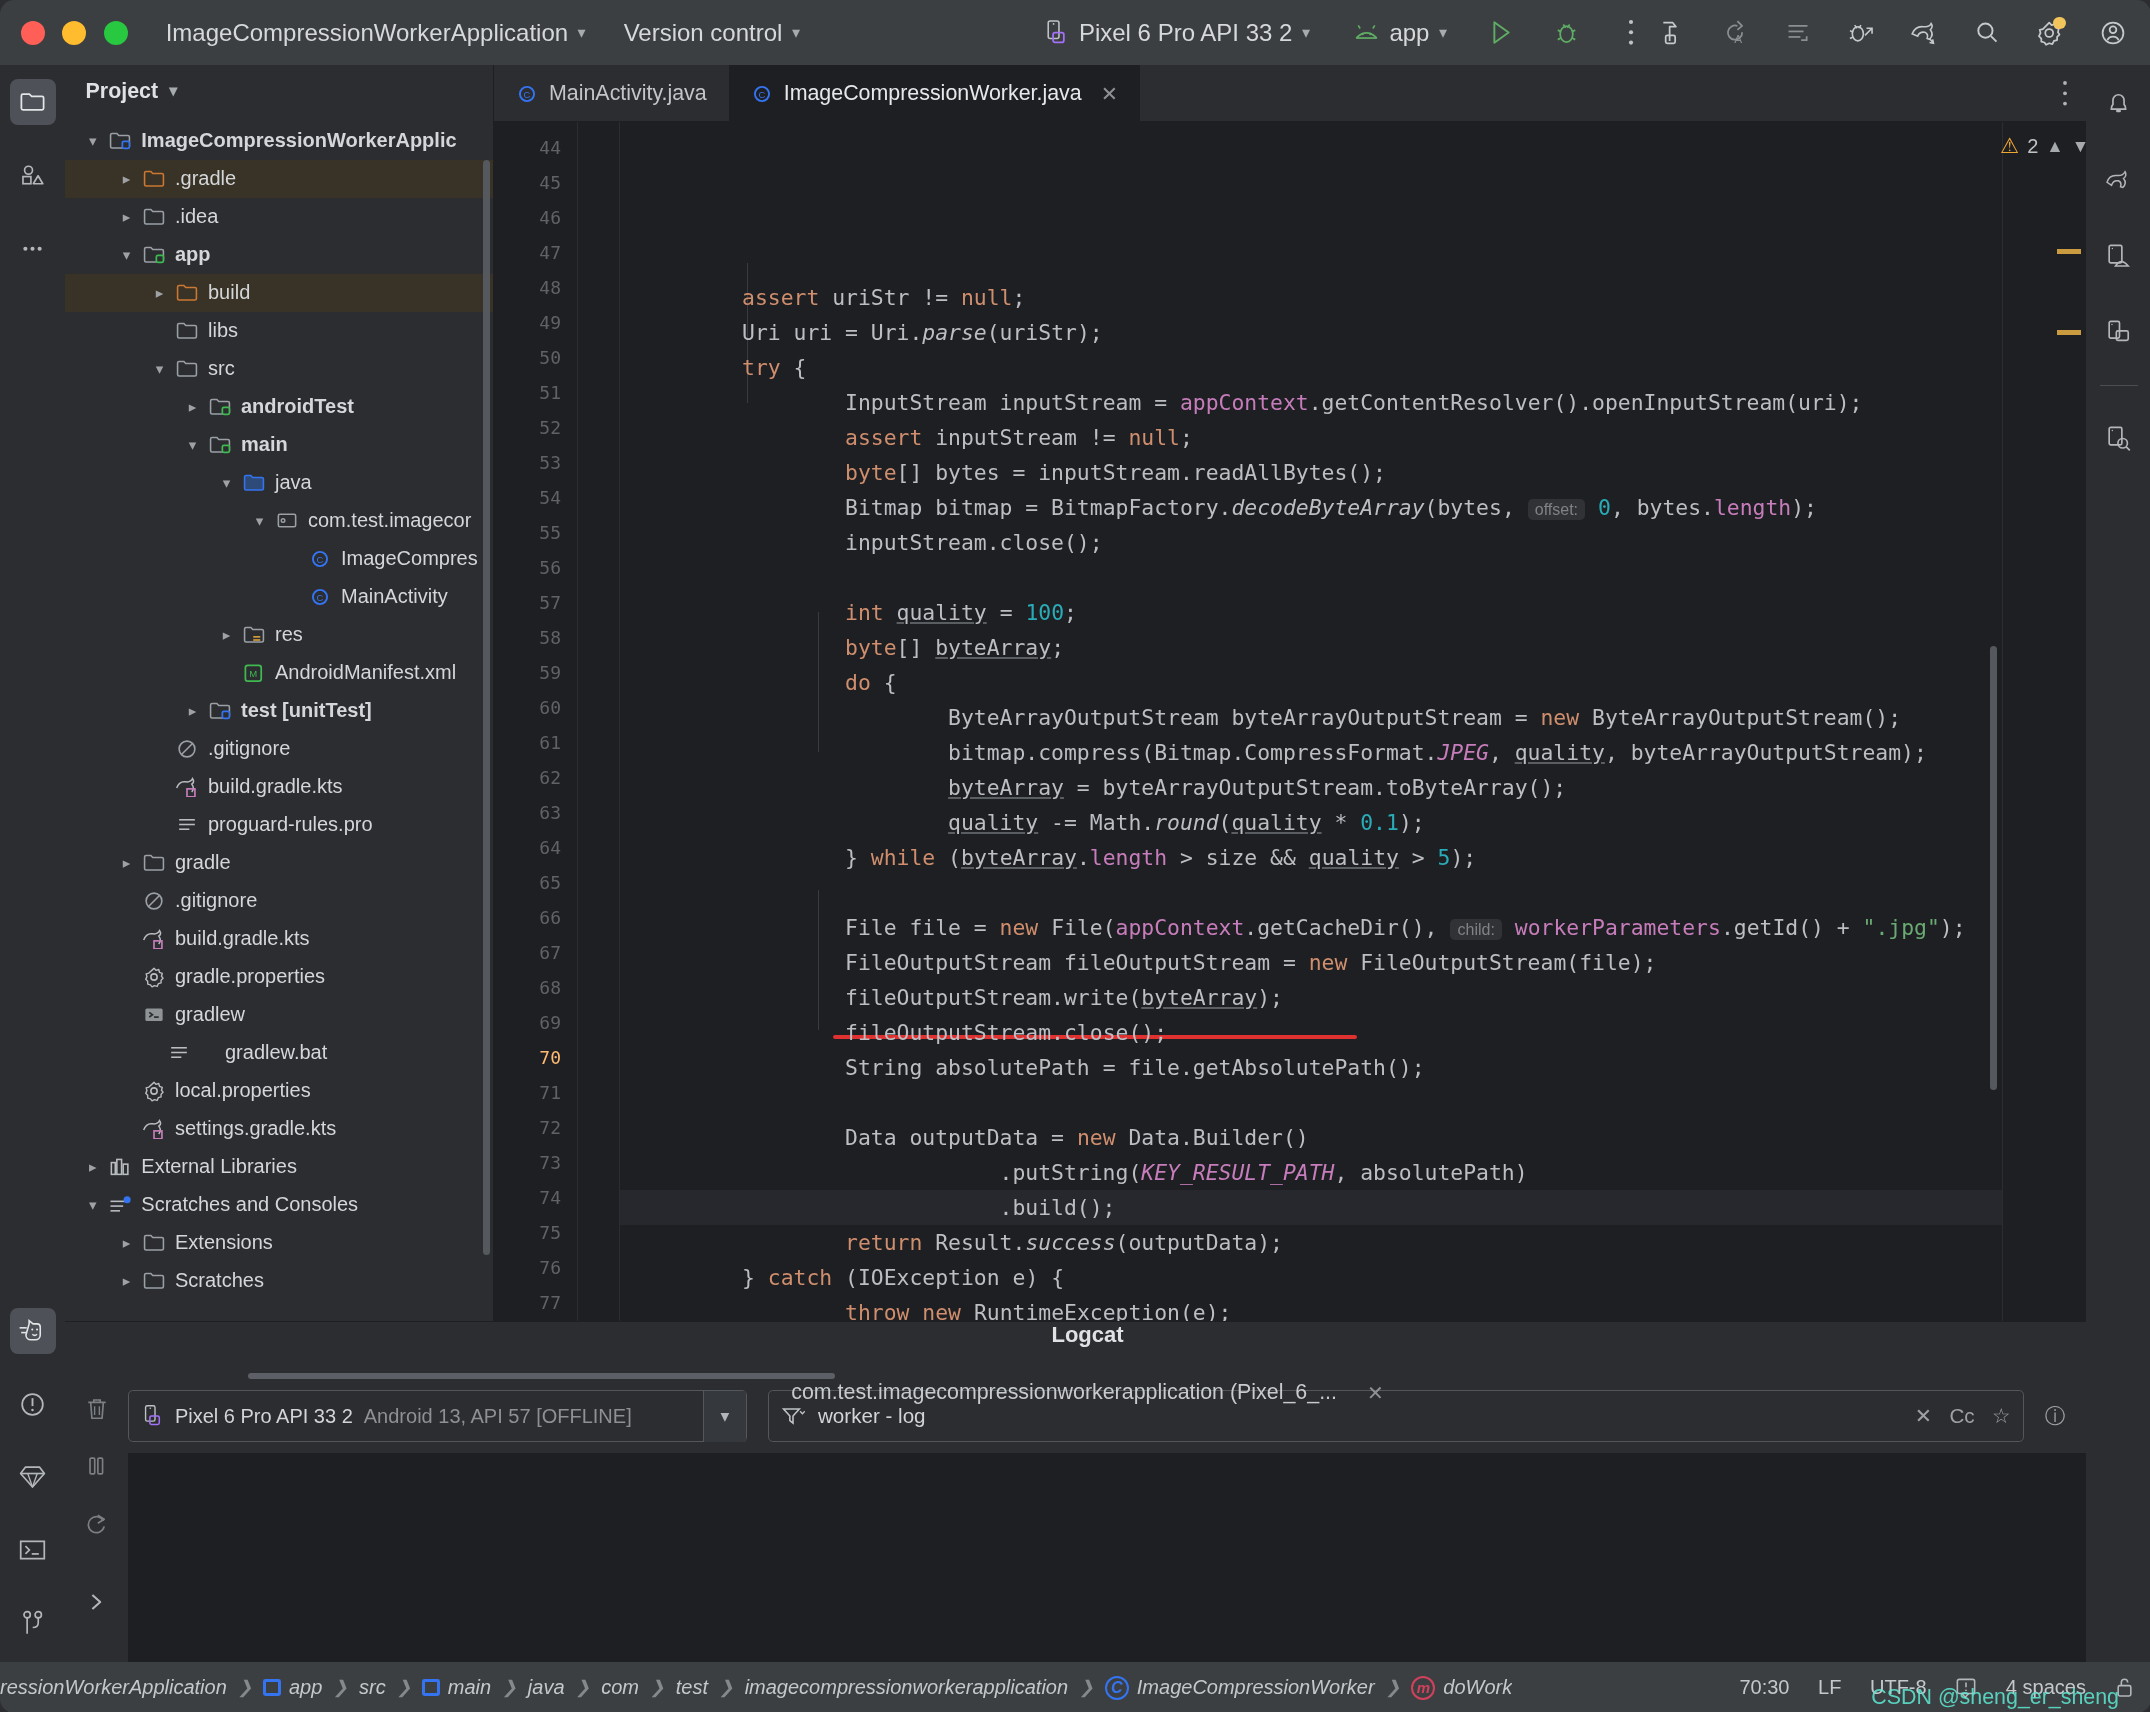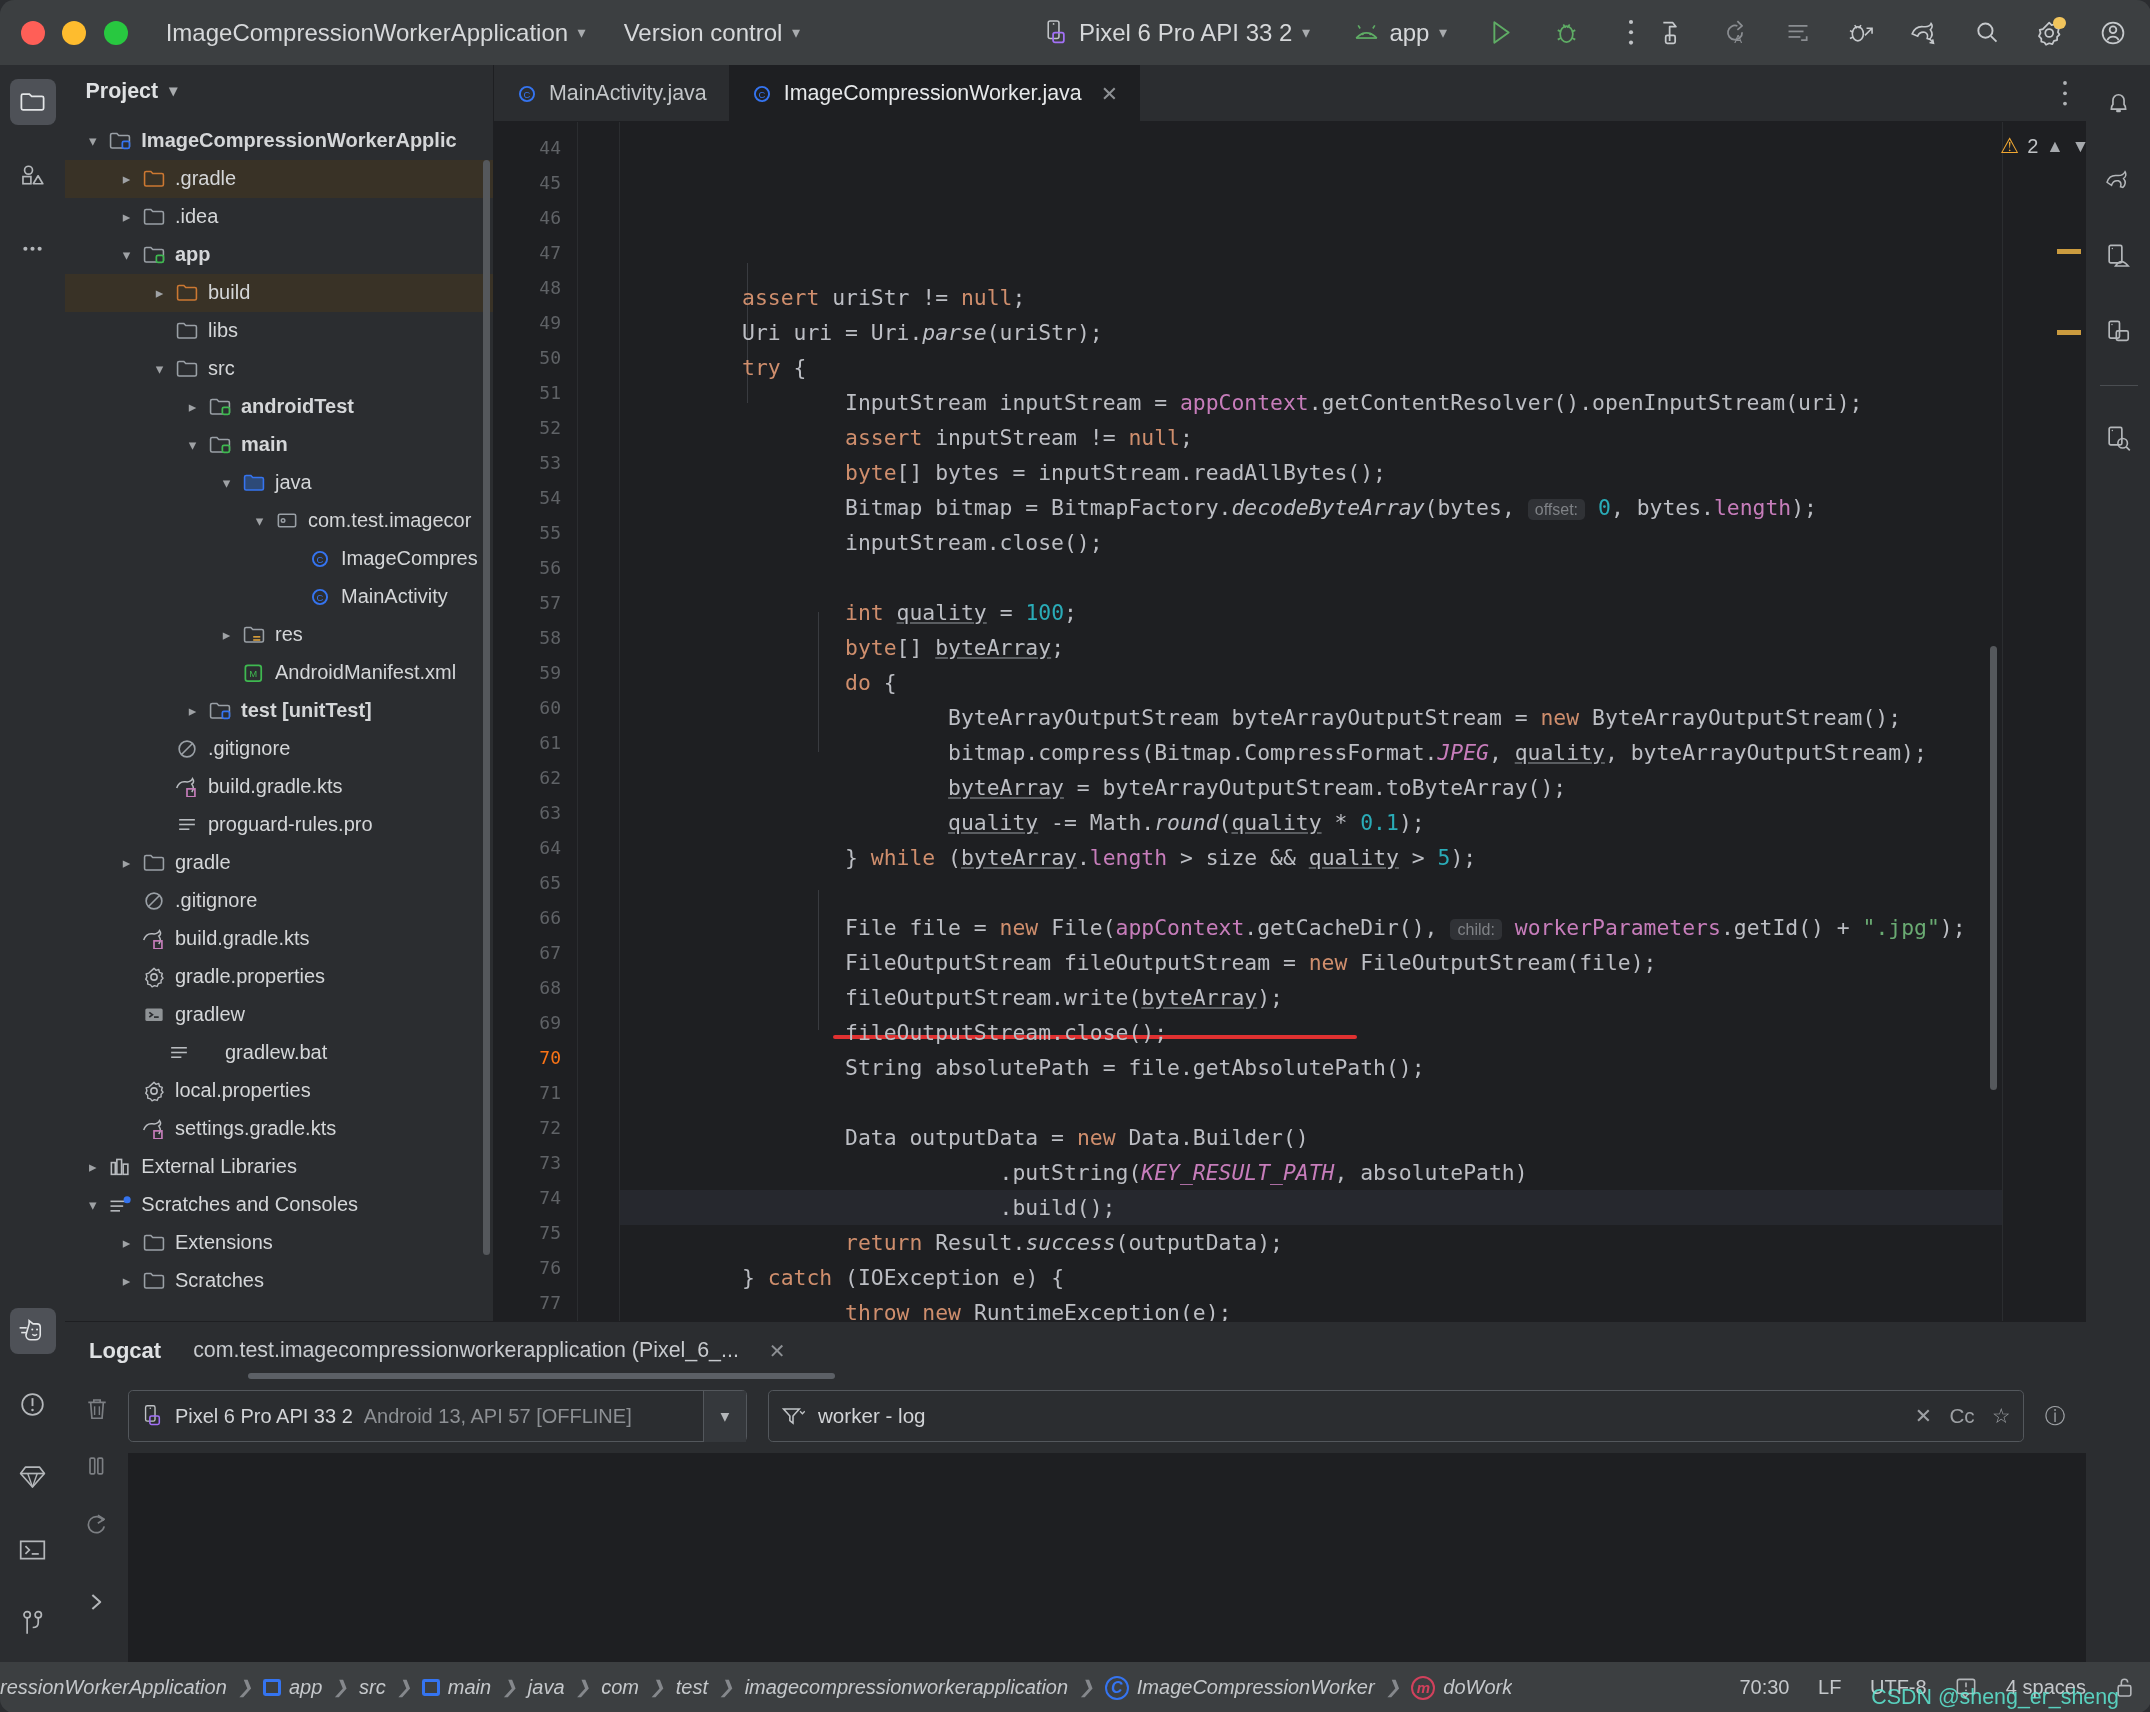--- a/index.html
+++ b/index.html
@@ -101,21 +101,21 @@
   .tabrow .more { margin-left: auto; display:flex; align-items:center; padding-right: 17.5px; color:#b0b3b6; font-size: 24px;}
   .tab-underline { position: absolute; left: 0; right: 0; bottom: 0; height: 0.8px; background: #1e1f22;}
 
   .code-area { flex: 1; display: flex; min-height: 0; position: relative; background: #1e1f22;}
   .gutter {
     width: 83px; min-width: 83px; text-align: right;
     padding-right: 16px; padding-top: 8px;
     font-family: "DejaVu Sans Mono", monospace; font-size: 18px; color: #5f6266;
   }
   .gutter .gl { height: 35px; line-height: 35px;}
-  .gutter .gl.cur { color: #f97316; }
+  .gutter .gl.cur { color: #fdba74; }
   .foldcol { width: 43px; min-width: 43px; border-left: 0.8px solid #2b2d30; border-right: 0.8px solid #2b2d30;}
   .code {
     flex: 1; padding-top: 8px; overflow: hidden; position: relative;
     font-family: "DejaVu Sans Mono", monospace; font-size: 21.4px; color: #bcbec4;
     white-space: pre;
   }
   .cl { height: 35px; line-height: 35px; padding-left: 19px; position: relative;}
   .cl.cur { background: #26282e; }
   .k { color: #cf8e6d; }          
   .n { color: #2aacb8; }          
@@ -143,21 +143,21 @@
   }
   .warn-tri { color: #f0a732; font-size: 21.4px; }
   .markbar { position: absolute; right: 4.8px; width: 24px; height: 4.8px; background: #cb9b3f; }
   .ed-scroll { position: absolute; right: 89px; width: 7.1px; background: #55585c; border-radius: 4.8px;}
 
   
   .logcat {
     height: 341px; min-height: 341px; background: #2b2d30;
     display: flex; flex-direction: column; border-top: 0.8px solid #1e1f22;
   }
-  .lc-tabs { height: 57px; display: flex; align-items: center; padding-left: 24px; gap: 32px; position: relative;}
+  .lc-tabs { height: 57px; display: flex; align-items: center; padding-left: 24px; gap: 32px; position: relative; flex-direction: column;}
   .lc-title { font-size: 22px; font-weight: bold; color: #dfe1e3; }
   .lc-tab { font-size: 21.4px; color: #c7cace; display: flex; align-items: center; gap: 30px;}
   .lc-tab .x { color: #8d9094; font-size: 20px;}
   .lc-tab-underline { position: absolute; left: 183px; width: 587px; bottom: 0; height: 5.6px; background: #5c6066; border-radius: 3.2px;}
   .lc-toolrow { display: flex; align-items: center; padding: 11px 20.6px 11px 0; gap: 20.6px; }
   .lc-left-rail { width: 63px; min-width: 63px; display: flex; flex-direction: column; align-items: center; gap: 20.6px; padding-top: 11px;}
   .lc-rail-ico { color: #7c7f83; width: 37px; height: 37px; display:flex;align-items:center;justify-content:center;}
   .combo {
     height: 52px; flex: 0 0 619px; background: #2b2d30; border: 0.8px solid #53575c;
     border-radius: 4.8px; display: flex; align-items: center; padding: 0 0 0 14.3px; gap: 11px;

